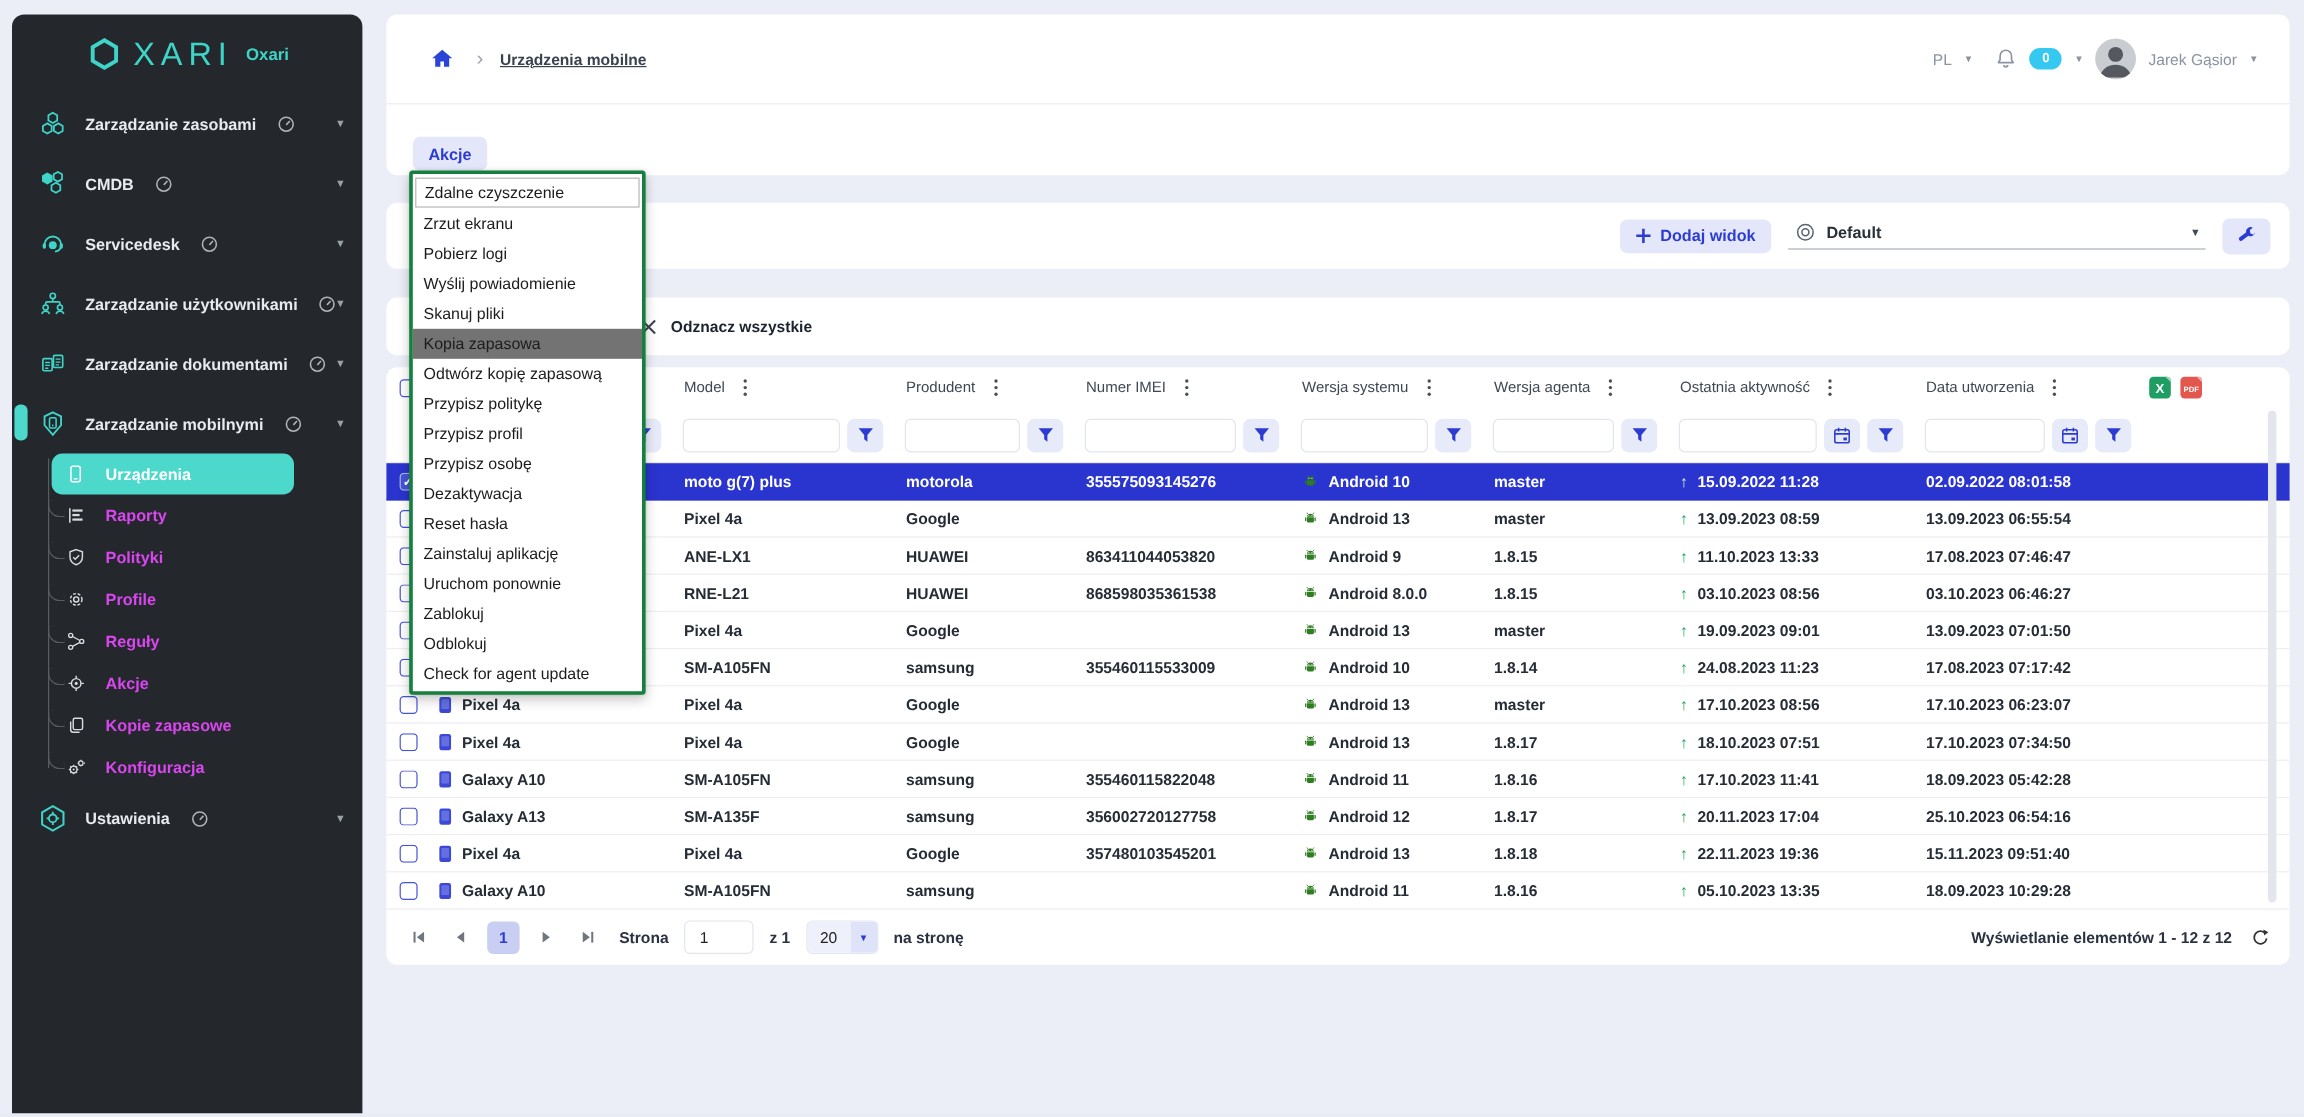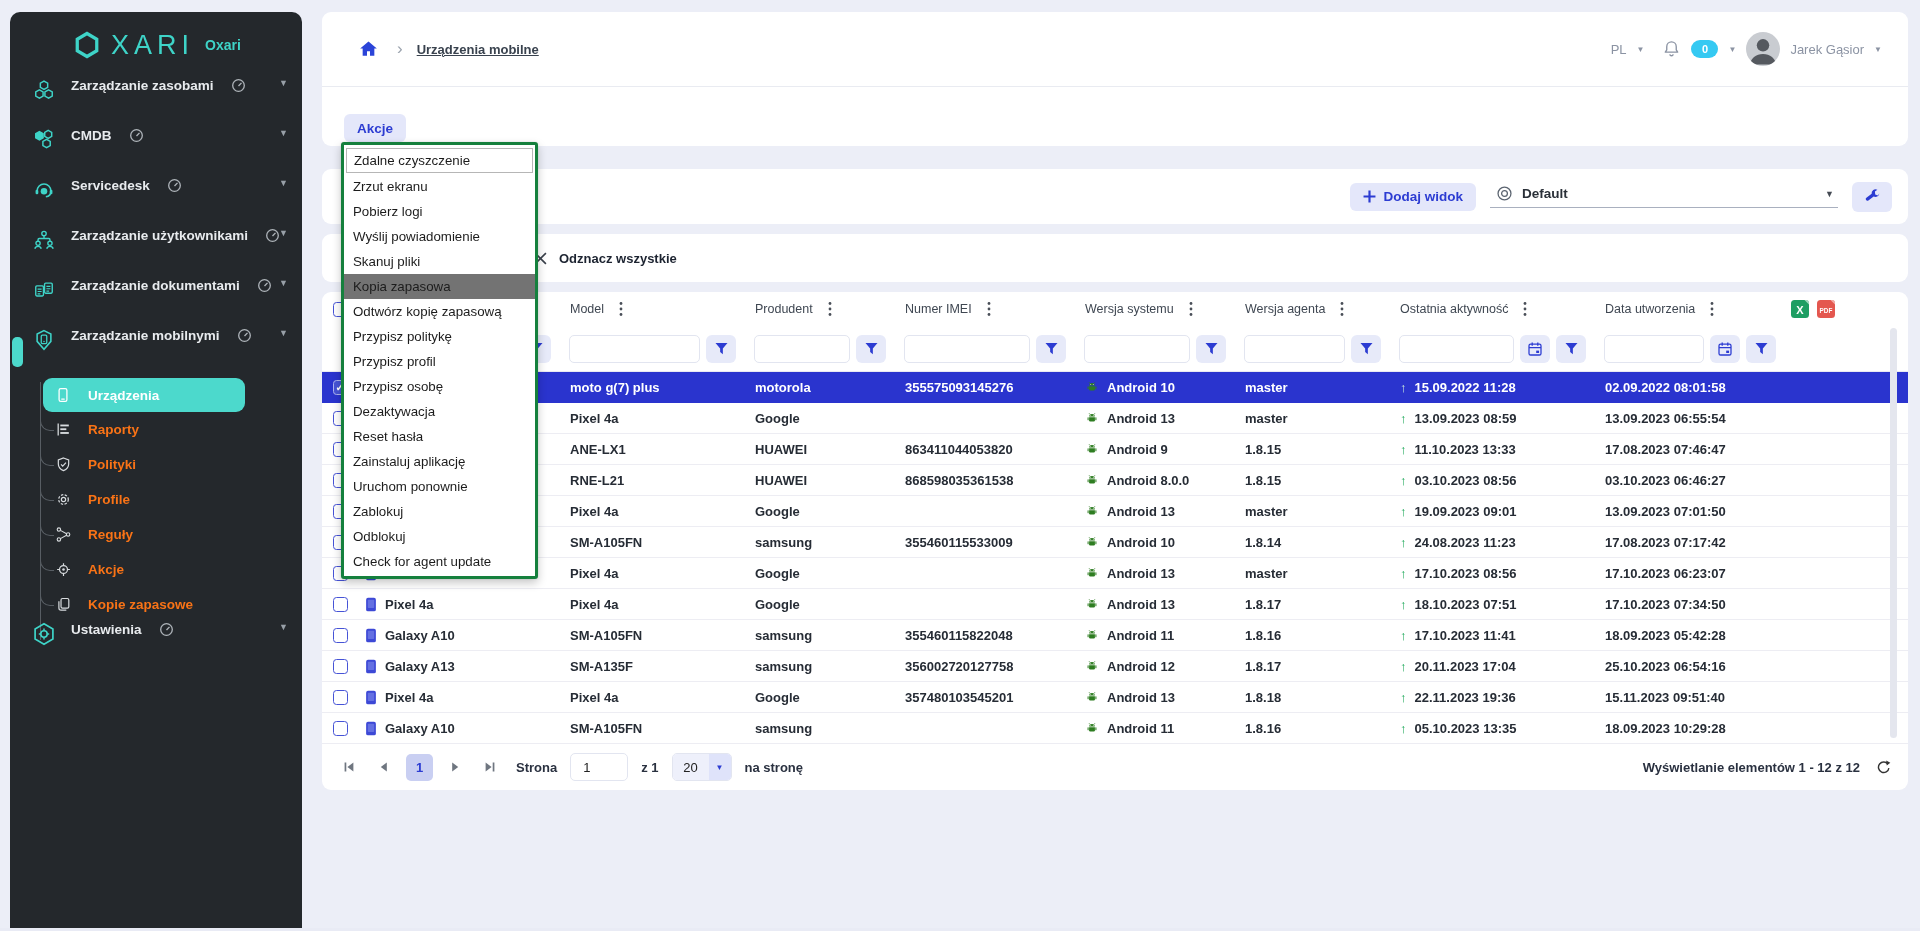--- a/index.html
+++ b/index.html
@@ -5,29 +5,29 @@
   * { margin:0; padding:0; box-sizing:border-box; }
   body { font-family:"Liberation Sans", sans-serif; background:#e9ebf5; }
   .page { position:relative; width:1920px; height:928px; background:#eceef7; overflow:hidden; }
 
   
   .sidebar { position:absolute; left:10px; top:12px; width:292px; height:919px;
              background:#24282c; border-radius:10px 10px 0 0; color:#e8ebee; }
   .logo-row { display:flex; align-items:center; gap:9px; height:66px; padding-left:62px; cursor:pointer; }
   .logo-text { color:#3ed4c8; font-size:27px; font-weight:300; letter-spacing:5px; line-height:1; }
   .logo-sub { color:#3ed4c8; font-size:14px; font-weight:700; margin-left:2px; }
-  .g-item { position:relative; display:flex; height:50px; padding-left:22px; gap:15px;
+  .g-item { position:relative; display:flex; align-items:center; height:50px; padding-left:22px; gap:15px;
             font-size:13.5px; font-weight:700; color:#e8ebee; cursor:pointer; }
   .g-icon { width:24px; height:24px; flex:0 0 24px; display:flex; align-items:center; justify-content:center; }
   .g-gauge { margin-left:2px; opacity:.85; }
   .g-chev { position:absolute; right:14px; font-size:9px; color:#98a0a8; }
   .subwrap { position:relative; }
   .treeline { position:absolute; left:30px; top:4px; height:258px; width:1px; background:#575d63; }
   .s-item { position:relative; display:flex; align-items:center; height:35px; padding-left:44px; gap:16px;
-            font-size:13.5px; font-weight:600; color:#f97316; cursor:pointer; }
+            font-size:13.5px; font-weight:600; color:#d946ef; cursor:pointer; }
   .s-item::before { content:""; position:absolute; left:30px; top:5px; width:13px; height:13px;
             border-left:1px solid #575d63; border-bottom:1px solid #575d63; border-bottom-left-radius:10px; }
   .s-item .s-icon { width:18px; height:18px; display:flex; align-items:center; justify-content:center; z-index:1; }
   .s-item.active { background:#4cd9cc; border-radius:9px; margin:0 57px 0 33px; padding-left:11px; height:34px; color:#fff; }
   .s-item.active::before { display:none; }
   .toggle-row { display:flex; align-items:center; gap:22px; height:50px; padding-left:24px;
                 font-size:13.5px; font-weight:700; cursor:pointer; }
   .active-tab { position:absolute; left:2px; top:325px; width:11px; height:30px; background:#4cd9cc; border-radius:5px; }
 
   
@@ -46,21 +46,21 @@
   .pill-btn { display:inline-flex; align-items:center; gap:7px; height:28px; padding:0 13px;
               background:#e4e7fa; border:none; border-radius:6px; color:#2c3cd2; font-size:13.5px;
               font-weight:600; font-family:inherit; cursor:pointer; }
   .cardC { margin-top:23px; height:55px; display:flex; align-items:center; justify-content:flex-end; gap:14px; padding:0 16px; }
   .view-select { width:348px; display:flex; align-items:center; gap:9px; padding:0 4px 5px 6px;
                  border-bottom:1px solid #a9b0bf; cursor:pointer; }
   .view-select .vs-label { font-size:13.5px; font-weight:600; color:#2a3038; }
   .vs-caret { margin-left:auto; font-size:9px; color:#454b54; }
   .icon-btn { width:40px; height:30px; background:#e4e7fa; border:none; border-radius:6px;
               display:flex; align-items:center; justify-content:center; cursor:pointer; }
-  .cardD { margin-top:10px; height:48px; display:flex; align-items:center; gap:12px; padding-left:212px; }
+  .cardD { margin-top:24px; height:48px; display:flex; align-items:center; gap:12px; padding-left:212px; }
   .deselect { display:flex; align-items:center; gap:12px; cursor:pointer; }
   .deselect span { font-size:13px; font-weight:700; color:#1c2330; }
 
   
   .cardE { margin-top:10px; position:relative; padding-bottom:0; }
   .grid { display:grid; grid-template-columns:36px 205px 185px 150px 180px 160px 155px 205px 190px 1fr; align-items:center; }
   .hrow { height:34px; }
   .hcell { display:flex; align-items:center; gap:15px; padding-left:7px; font-size:12.5px; color:#3f4752; cursor:pointer; }
   .frow { height:46px; border-bottom:1px solid #e9eaf1; }
   .fcell { display:flex; align-items:center; gap:6px; padding:0 12px 0 6px; }
@@ -278,20 +278,32 @@
   </div>
           <div class="s-item">
     <span class="s-icon">
               <svg width="17" height="17" viewBox="0 0 24 24">
                 <rect x="8.5" y="3.5" width="11" height="13.5" rx="2" fill="none" stroke="#d8dcdf" stroke-width="1.7"></rect>
                 <path d="M5.5,7.5 v9.5 a3,3 0 0 0 3,3 h7.5" fill="none" stroke="#d8dcdf" stroke-width="1.7"></path>
               </svg>
             </span>
     <span class="s-label">Kopie zapasowe</span>
   </div>
+          <div class="s-item">
+    <span class="s-icon">
+              <svg width="17" height="17" viewBox="0 0 24 24">
+                <circle cx="9" cy="14.5" r="4" fill="none" stroke="#d8dcdf" stroke-width="1.7"></circle>
+                <circle cx="9" cy="14.5" r="1.2" fill="#d8dcdf"></circle>
+                <path d="M9,8.8 v2 M9,18.2 v2 M3.3,14.5 h2 M12.7,14.5 h2 M5,10.5 l1.4,1.4 M11.6,17.1 l1.4,1.4 M13,10.5 l-1.4,1.4 M6.4,17.1 L5,18.5" stroke="#d8dcdf" stroke-width="1.4"></path>
+                <circle cx="17.5" cy="7" r="2.6" fill="none" stroke="#d8dcdf" stroke-width="1.5"></circle>
+                <path d="M17.5,3 v1.4 M17.5,9.6 v1.4 M13.5,7 h1.4 M21.1,7 h1.4" stroke="#d8dcdf" stroke-width="1.3"></path>
+              </svg>
+            </span>
+    <span class="s-label">Konfiguracja</span>
+  </div>
         </div>
     </div>
     <div id="settings-slot">
         <div class="g-item">
     <span class="g-icon">
             <svg width="26" height="26" viewBox="0 0 24 24">
               <polygon points="12,1.8 20.9,6.9 20.9,17.1 12,22.2 3.1,17.1 3.1,6.9" fill="none" stroke="#3ed4c8" stroke-width="1.7"></polygon>
               <circle cx="12" cy="12" r="3.2" fill="none" stroke="#3ed4c8" stroke-width="1.6"></circle>
               <path d="M12,6.4 v2 M12,15.6 v2 M6.8,12 h2 M15.2,12 h2" stroke="#3ed4c8" stroke-width="1.5"></path>
             </svg>

